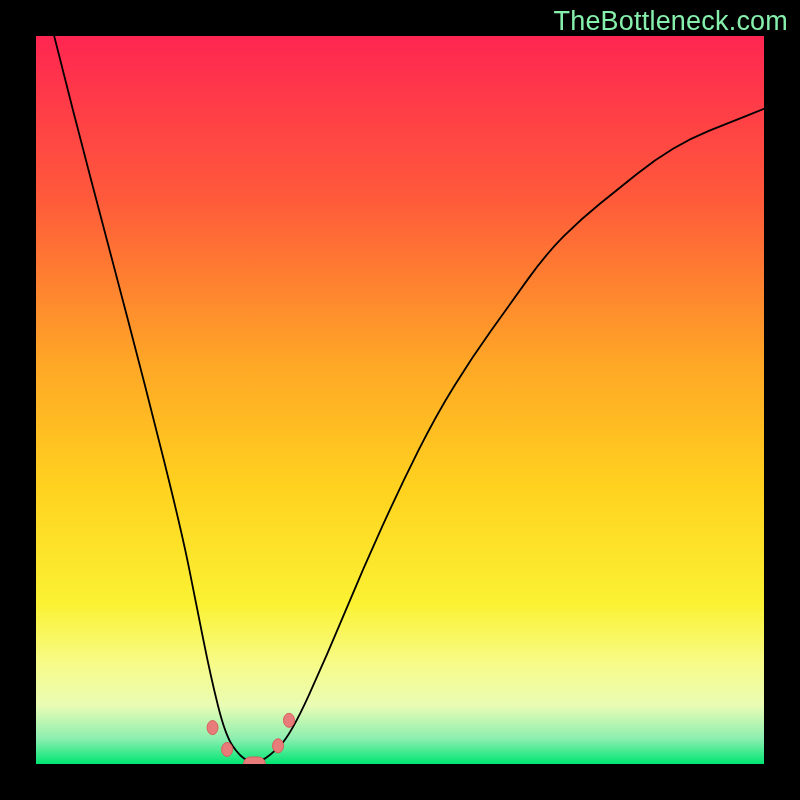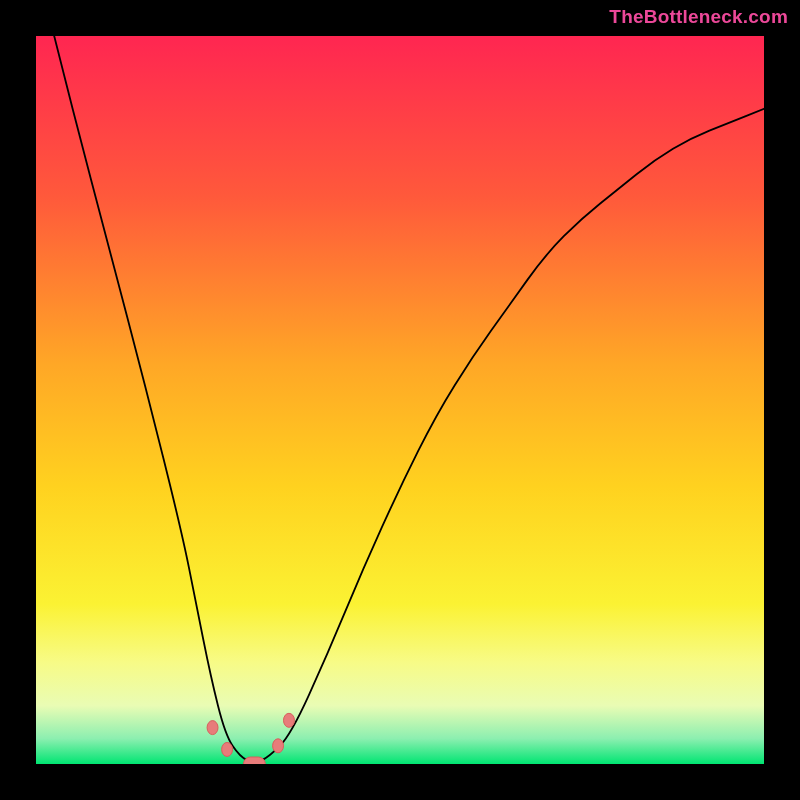--- a/index.html
+++ b/index.html
@@ -38,23 +38,23 @@
     position: absolute;
     left: 0;
     top: 0;
     width: 100%;
     height: 100%;
   }
   .watermark {
     position: absolute;
     top: 6px;
     right: 12px;
-    color: #ec4899;
-    font-size: 19px;
-    font-weight: 700;
+    color: #86efac;
+    font-size: 27px;
+    font-weight: 400;
     letter-spacing: 0.2px;
     user-select: none;
   }
 </style>
 </head>
 <body>
 
 <div class="frame">
   <div class="plot-area">
     <svg class="gradient-fill" viewBox="0 0 728 728" preserveAspectRatio="none">

